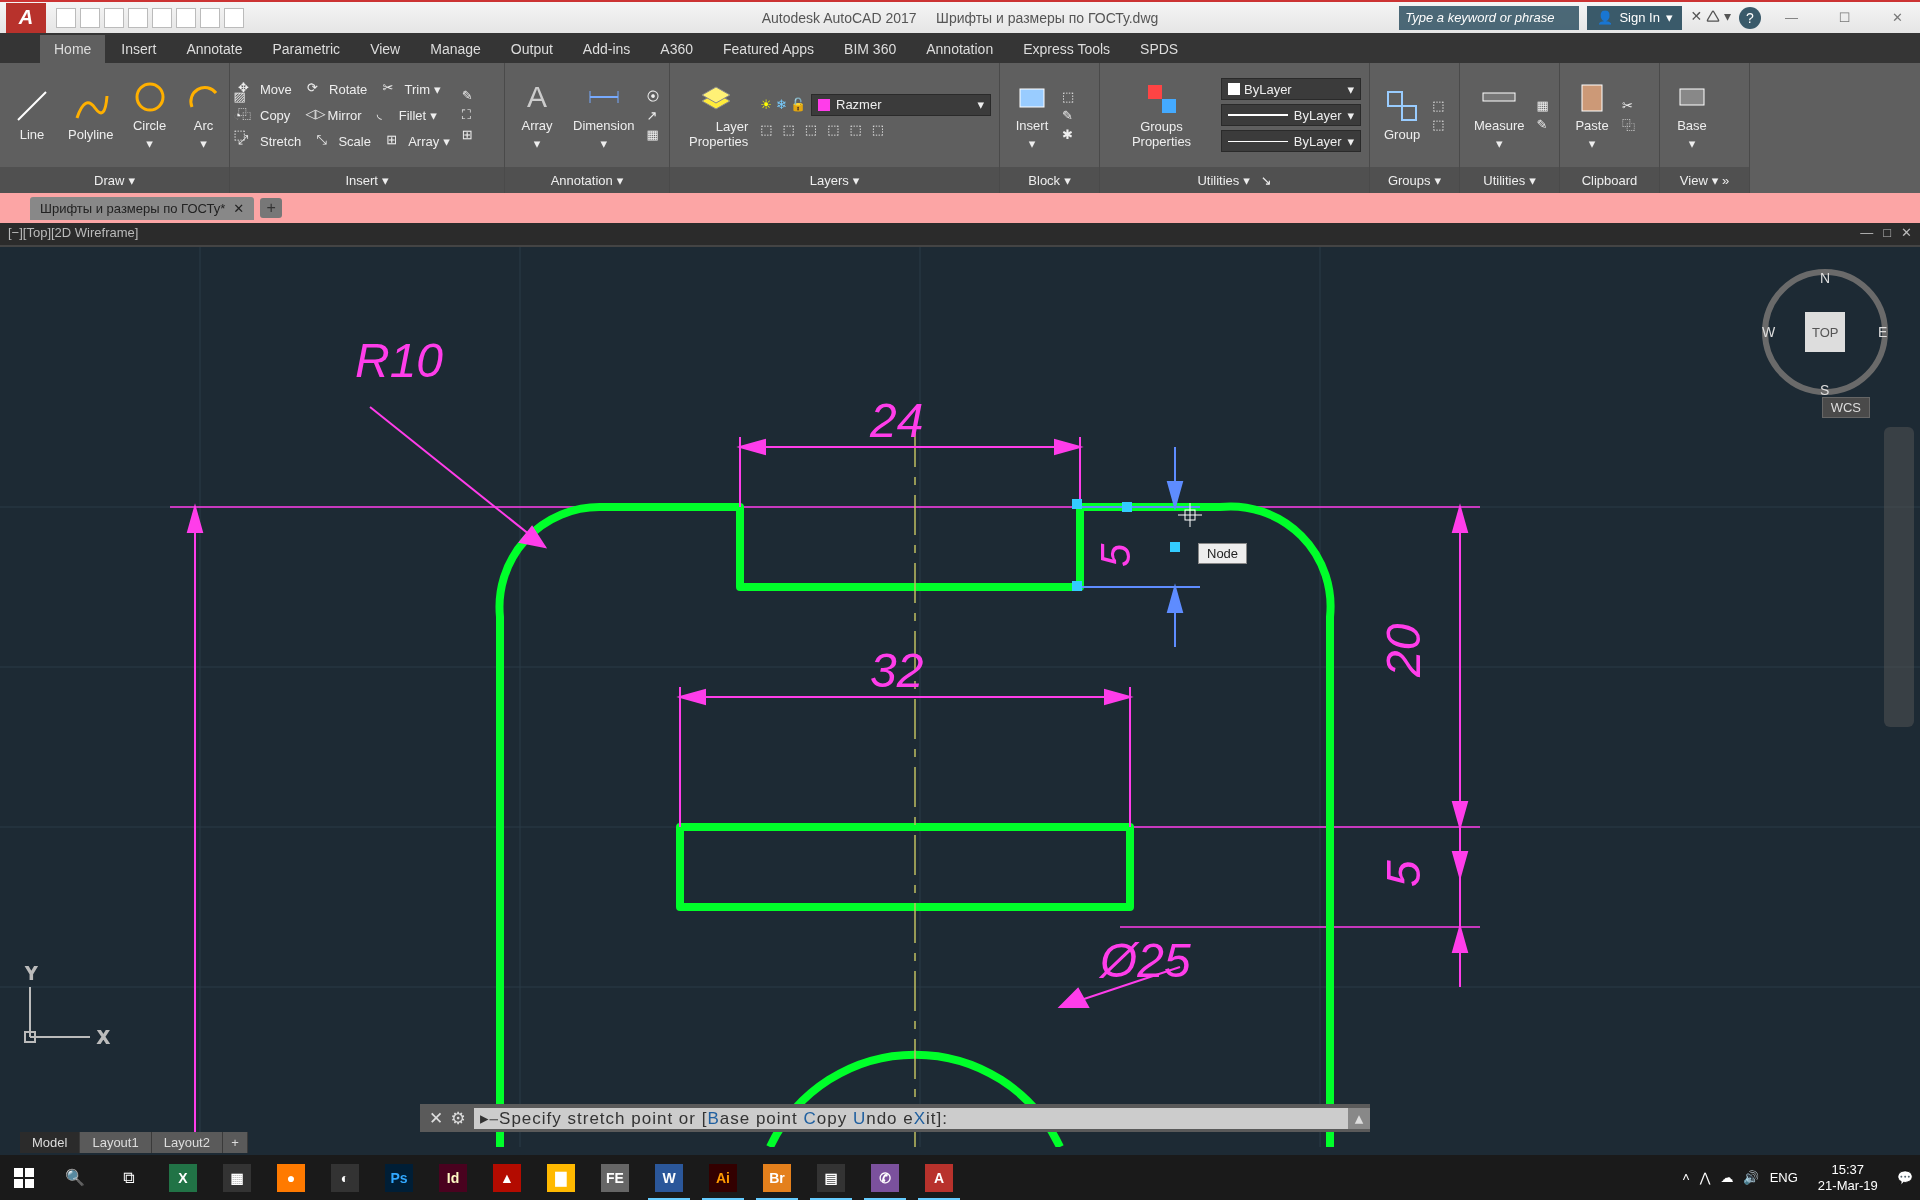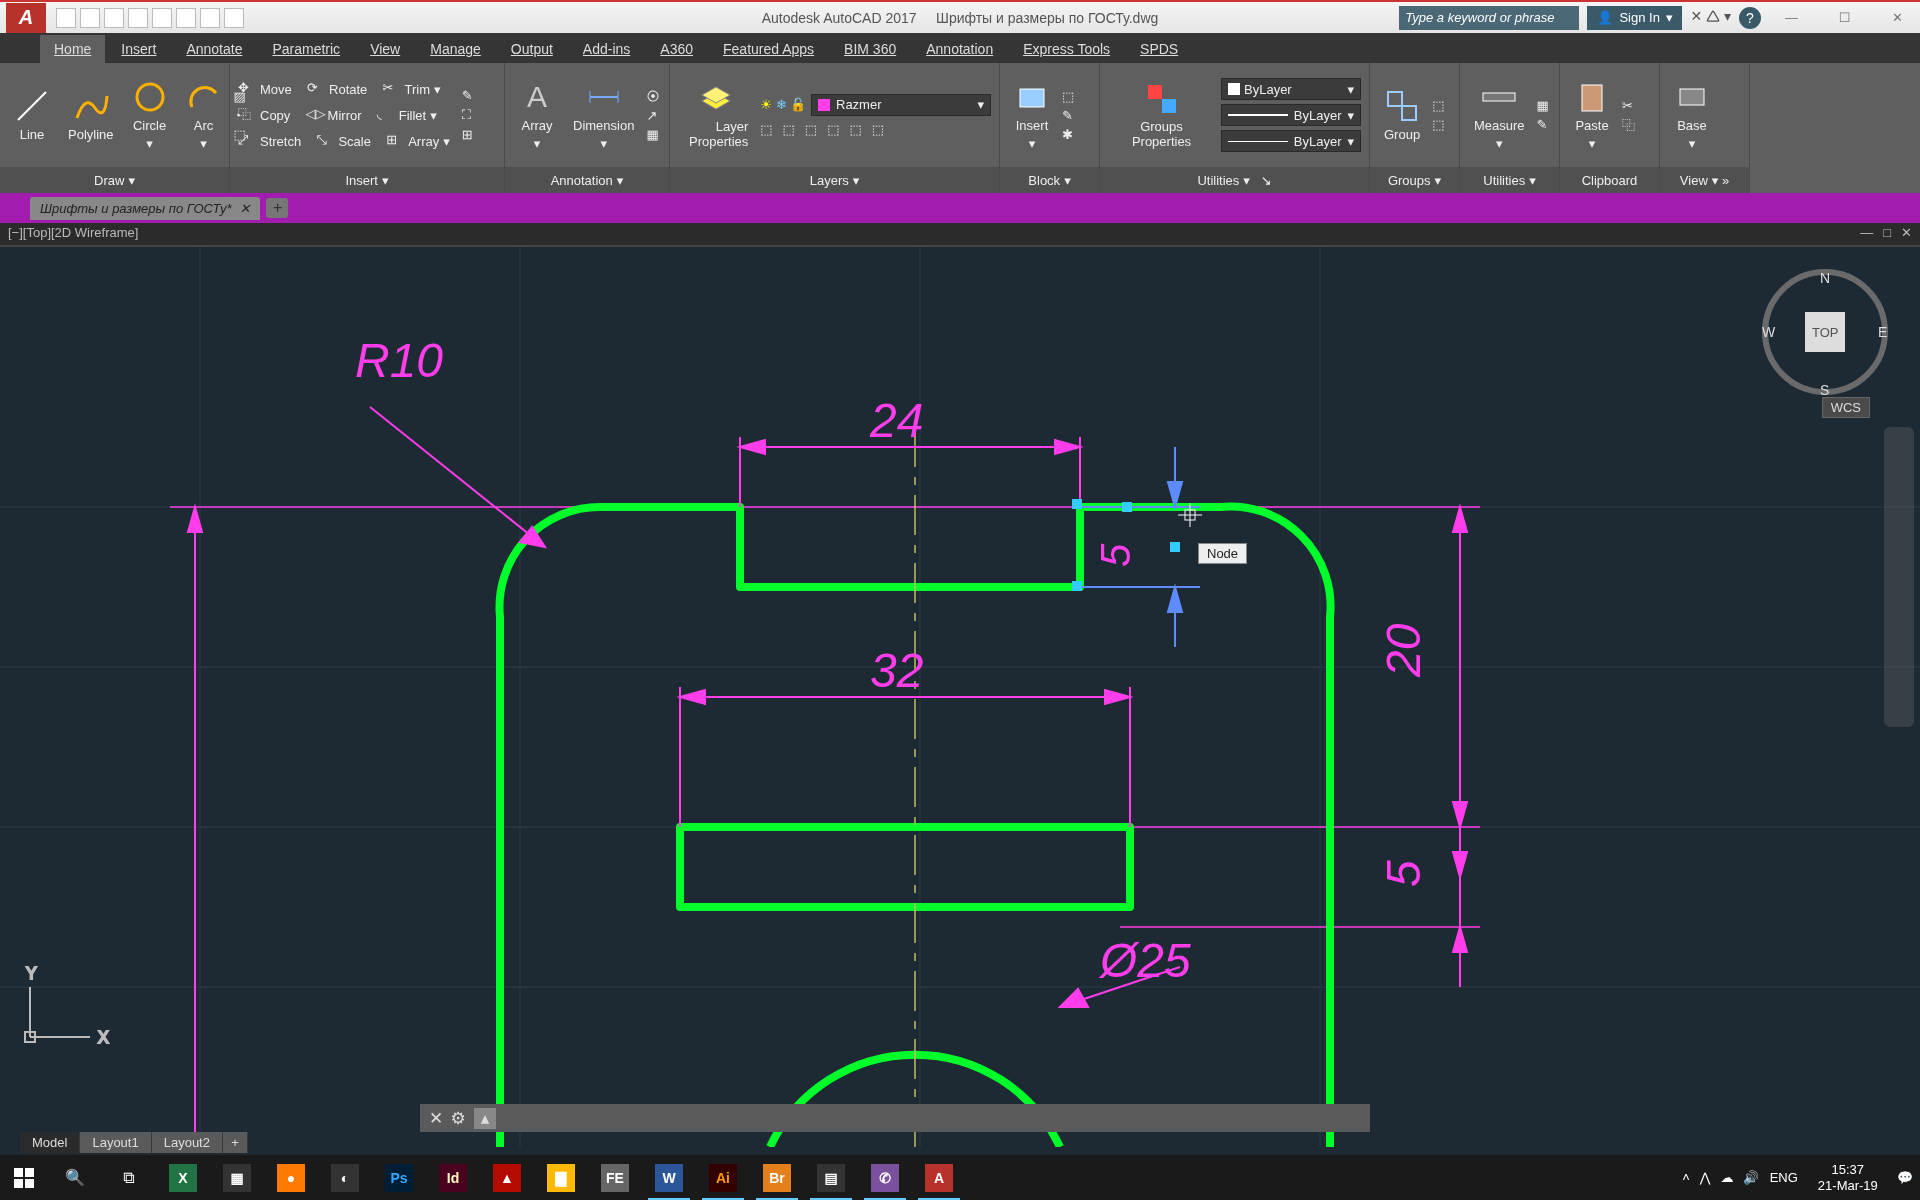--- a/index.html
+++ b/index.html
@@ -11,42 +11,42 @@
 .titlebar .qat { display:flex; gap:4px; margin-left:4px; }
 .titlebar .qat span { width:20px; height:20px; background:#fff; border:1px solid #bbb; }
 .titlebar .title-center { position:absolute; left:50%; transform:translateX(-50%); color:#555; }
 .titlebar .right { position:absolute; right:0; display:flex; align-items:center; gap:8px; }
 .titlebar .search { width:180px; height:24px; background:#3a5a6a; color:#fff; padding:0 6px; display:flex; align-items:center; font-size:13px; font-style:italic; opacity:.9; }
 .titlebar .signin { background:#3a5a6a; color:#fff; height:24px; padding:0 10px; display:flex; align-items:center; gap:6px; font-size:13px; }
 .titlebar .winbtn { width:45px; height:25px; display:flex; align-items:center; justify-content:center; color:#777; font-size:13px; }
 
 
 .ribtabs { height:30px; background:#353535; display:flex; align-items:end; padding-left:40px; gap:2px; }
-.ribtabs span { padding:6px 14px; color:#ddd; font-size:14px;text-decoration:underline; }
+.ribtabs span { padding:6px 14px; color:#ddd; font-size:14px; }
 .ribtabs span.active { background:#5f5f5f; }
 
 
 .ribbon { height:130px; background:#5f5f5f; display:flex; color:#eee; font-size:13px; }
 .panel { display:flex; flex-direction:column; border-right:1px solid #4a4a4a; }
 .panel .body { flex:1; display:flex; align-items:center; padding:4px 8px; gap:6px; }
 .panel .title { height:26px; background:#505050; display:flex; align-items:center; justify-content:center; gap:4px; font-size:13px; }
 .bigbtn { display:flex; flex-direction:column; align-items:center; gap:3px; padding:2px 6px; }
 .bigbtn .ic { width:36px; height:36px; display:flex; align-items:center; justify-content:center; }
 .stack { display:flex; flex-direction:column; gap:4px; }
 .row { display:flex; align-items:center; gap:4px; white-space:nowrap; }
 .row .ic { width:18px; height:18px; display:inline-block; }
 
 
 .ic svg { width:100%; height:100%; }
 
 .layerbox, .propbox { height:22px; background:#3b3b3b; border:1px solid #2a2a2a; display:flex; align-items:center; padding:0 6px; gap:6px; }
 .propbox { width:140px; justify-content:space-between; }
 
 
-.filetab { height:30px; background:#a21caf; display:flex; align-items:center; padding-left:30px; gap:6px;font-style:italic; }
+.filetab { height:30px; background:#fca5a5; display:flex; align-items:center; padding-left:30px; gap:6px; }
 .filetab .tab { background:#888; color:#222; padding:4px 10px; font-size:13px; display:flex; align-items:center; gap:8px; border-radius:3px 3px 0 0; }
 .filetab .add { width:22px; height:20px; background:#777; display:flex; align-items:center; justify-content:center; color:#333; border-radius:3px; }
 
 
 .vphead { height:22px; background:#2b2b2b; color:#bbb; font-size:13px; padding:2px 8px; display:flex; }
 .vphead .r { margin-left:auto; display:flex; gap:10px; }
 
 
 .canvas { position:absolute; top:247px; left:0; right:0; bottom:45px; background:#1d2a34; overflow:hidden; }
 .canvas svg.draw { position:absolute; left:0; top:0; }
@@ -508,20 +508,21 @@
   </div>
   <div class="wcstag">WCS</div>
   <div class="navbar"></div>
 </div>
 
 <div class="cmdline">
   <div class="btns">
       <span>✕</span>
       <span>⚙</span>
     </div>
+  <div class="prompt"><span>▸⎯</span><span>Specify stretch point or [</span><b>B</b><span>ase point </span><b>C</b><span>opy </span><b>U</b><span>ndo e</span><b>X</b><span>it]:</span></div>
   <div style="width:22px;text-align:center;background:#888">▴</div>
 </div>
 
 <div class="laytabs">
   <span class="active">Model</span>
   <span>Layout1</span>
   <span>Layout2</span>
   <span class="add">+</span>
 </div>
 

